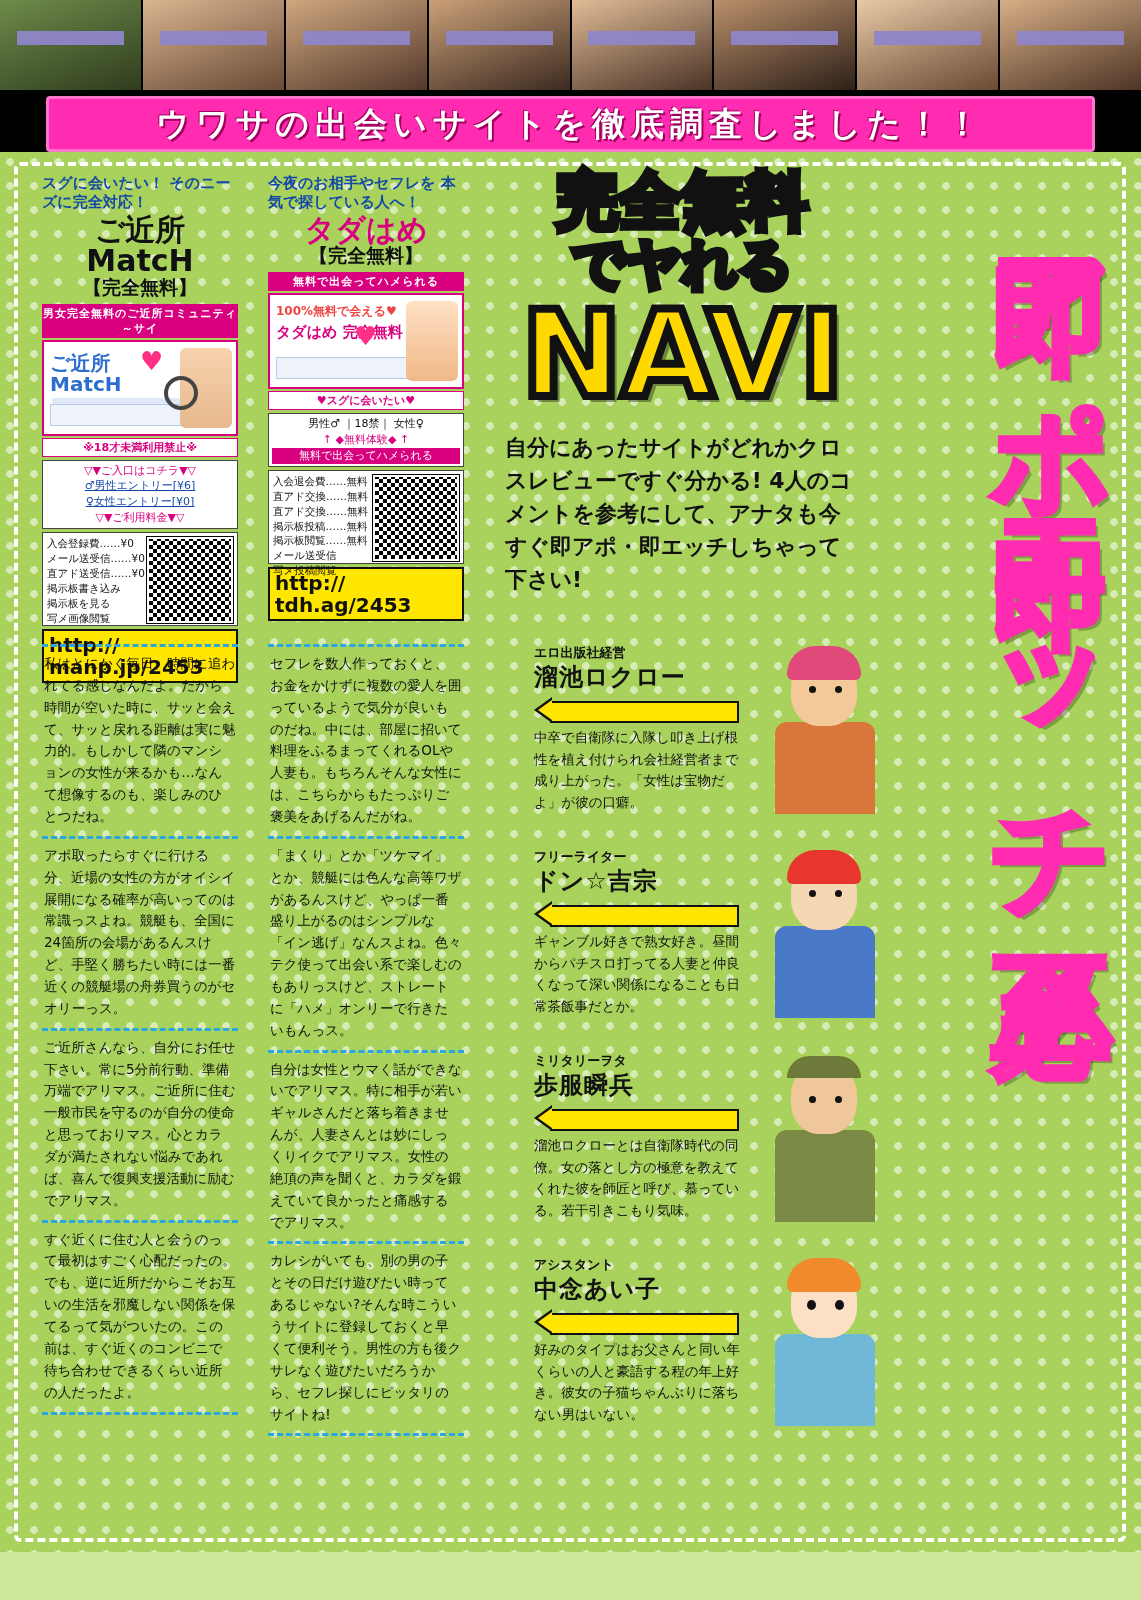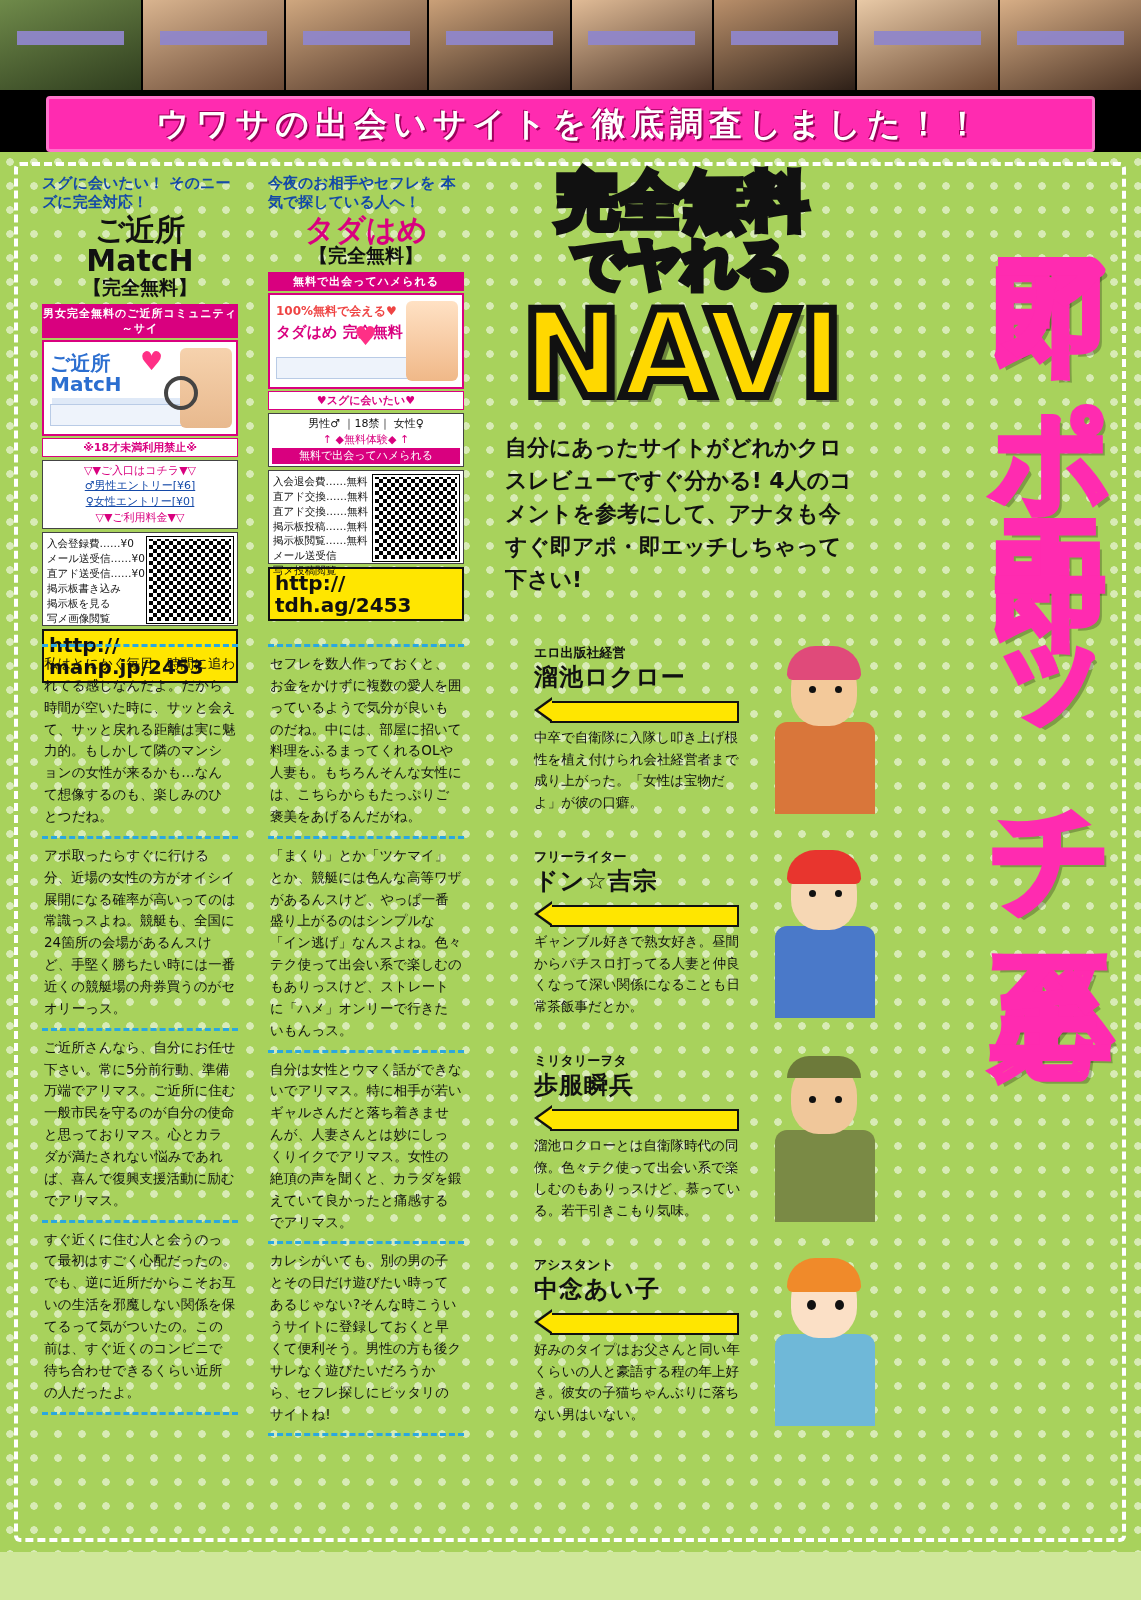--- a/index.html
+++ b/index.html
@@ -367,21 +367,21 @@
     </div>
 
     <div class="charcard">
       <div class="char-role">ミリタリーヲタ</div>
       <div class="char-name">歩服瞬兵</div>
       <div class="char-arrow">
         <div class="shaft"></div>
           <div class="head"></div>
           <div class="head-in"></div>
       </div>
-      <div class="char-desc">溜池ロクローとは自衛隊時代の同僚。色々テク使って出会い系で楽しむのもありっスけど、慕っている。若干引きこもり気味。</div>
+      <div class="char-desc">溜池ロクローとは自衛隊時代の同僚。女の落とし方の極意を教えてくれた彼を師匠と呼び、慕っている。若干引きこもり気味。</div>
       <div class="char-art">
         <div class="body-shape" style="background:#7a8a45"></div>
         <div class="head-shape" style="background:#f0c79a"></div>
         <div class="capline" style="background:#6d7a3a"></div>
         <div class="eyeL" style="left:48px;top:44px"></div>
         <div class="eyeR" style="left:74px;top:44px"></div>
       </div>
     </div>
 
     <div class="charcard">

